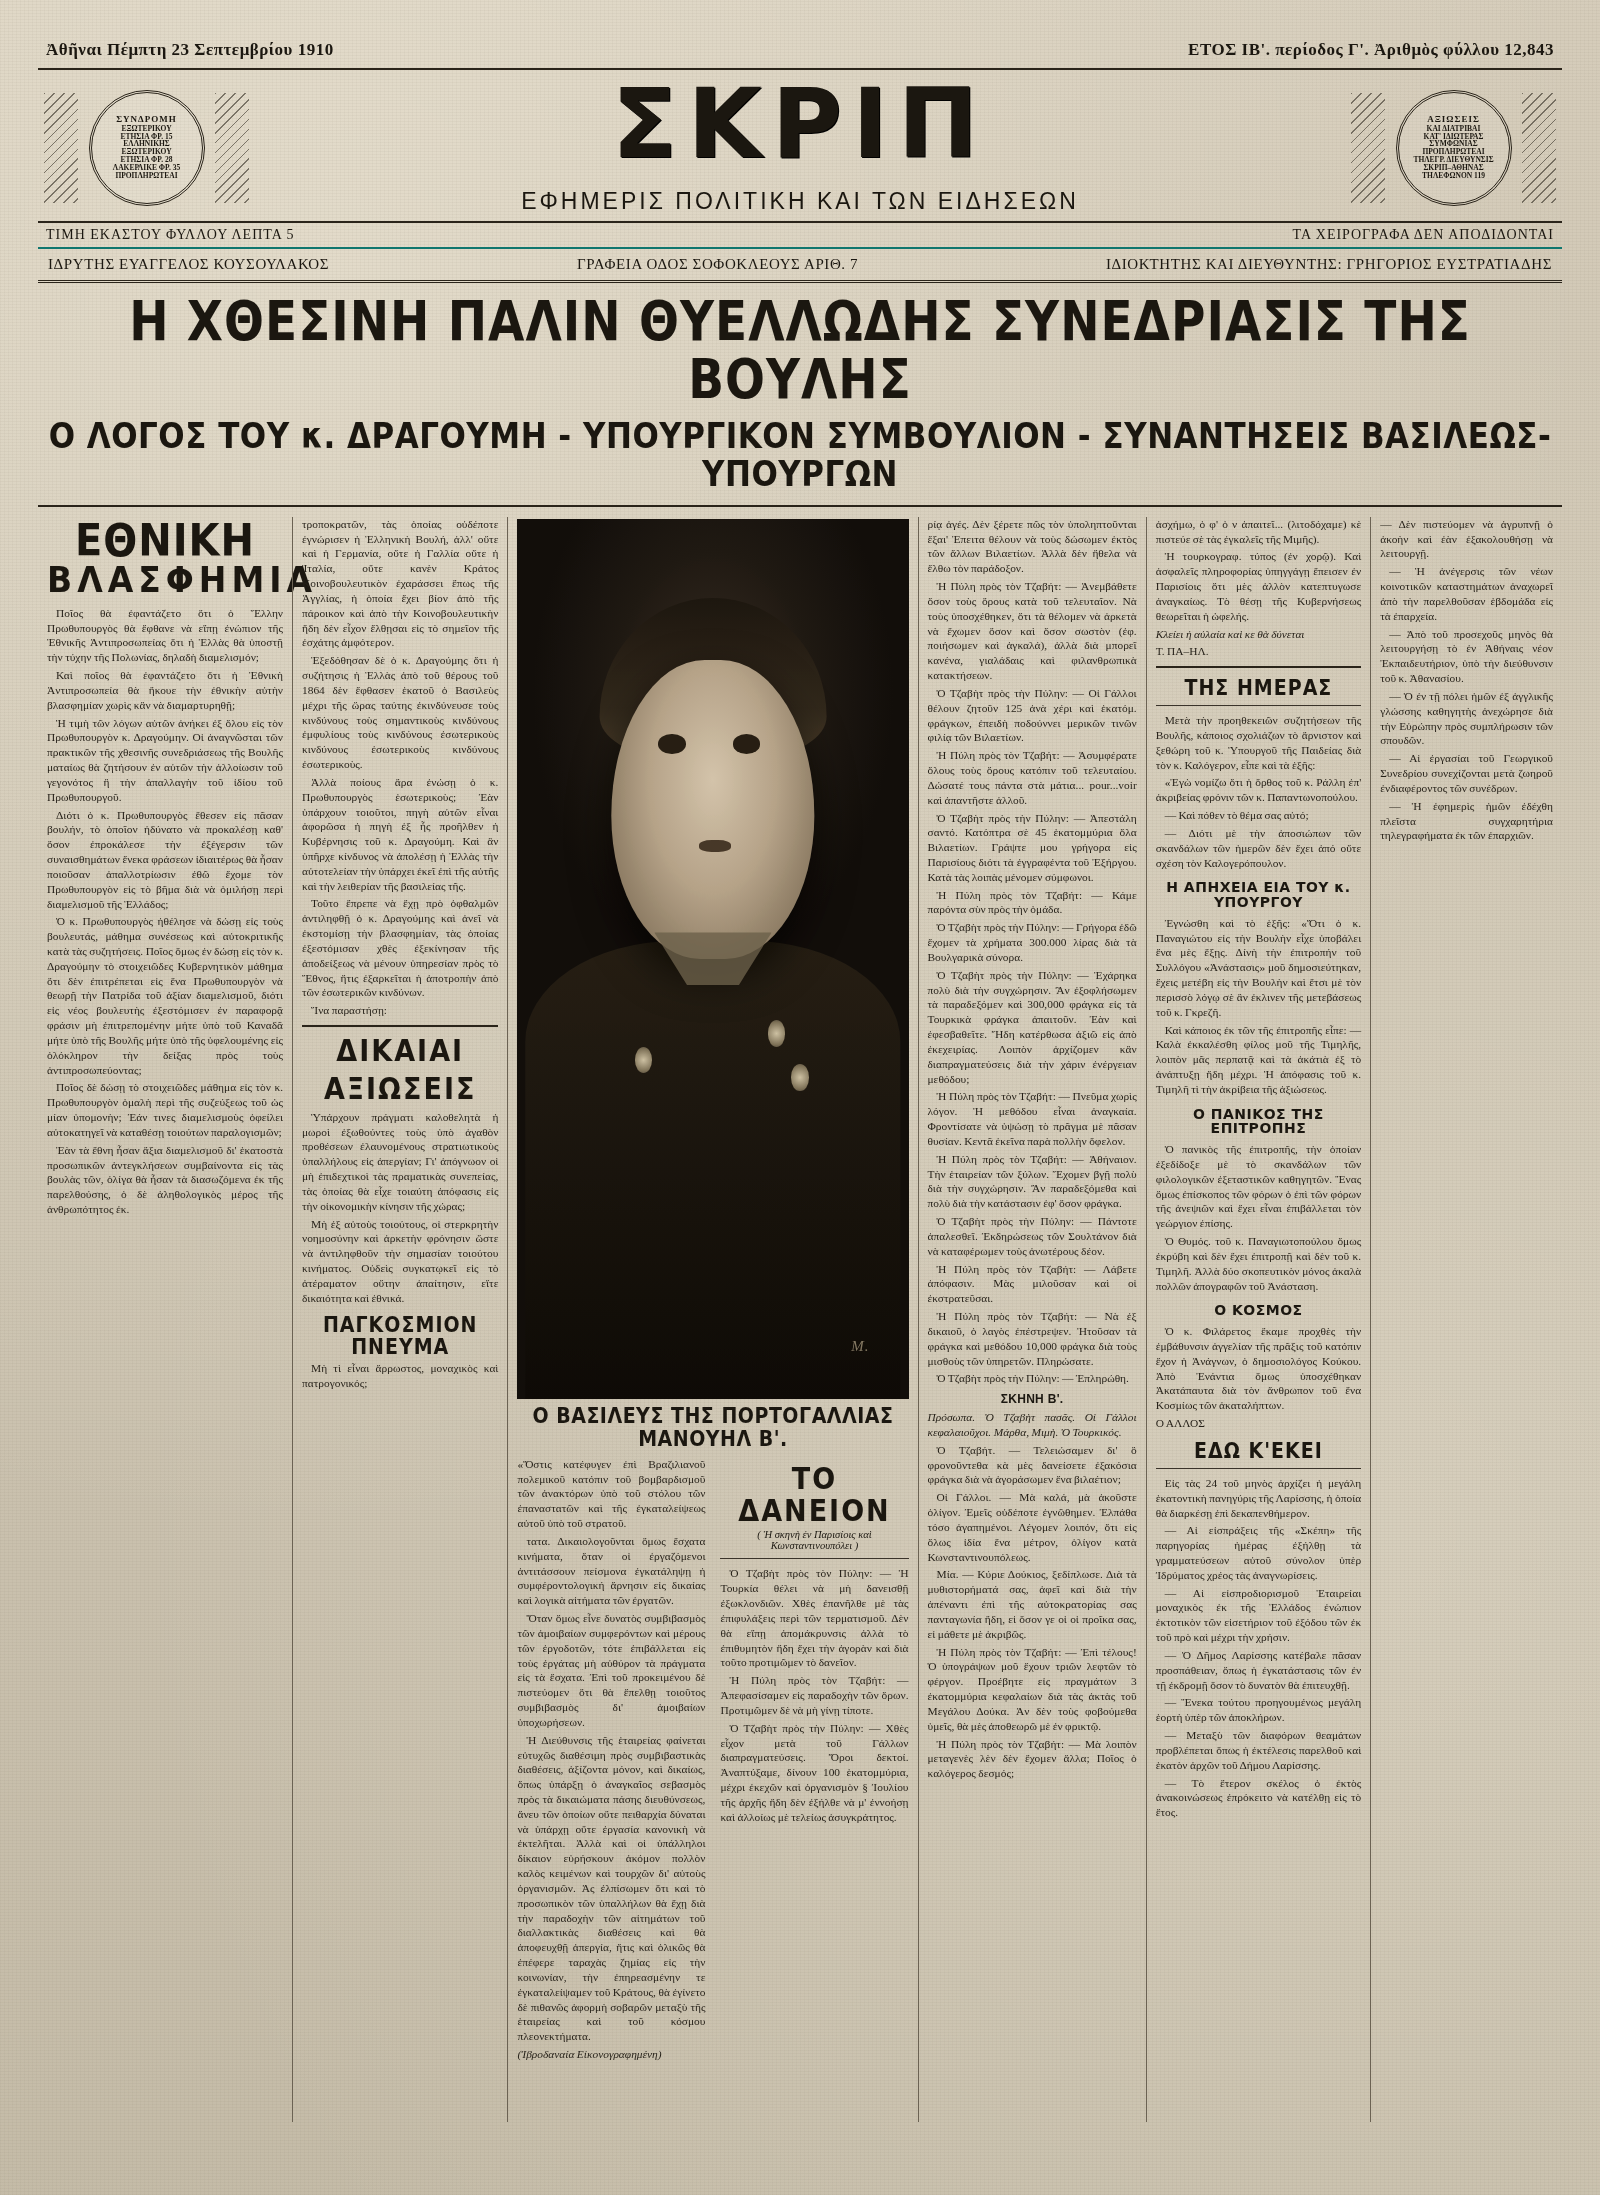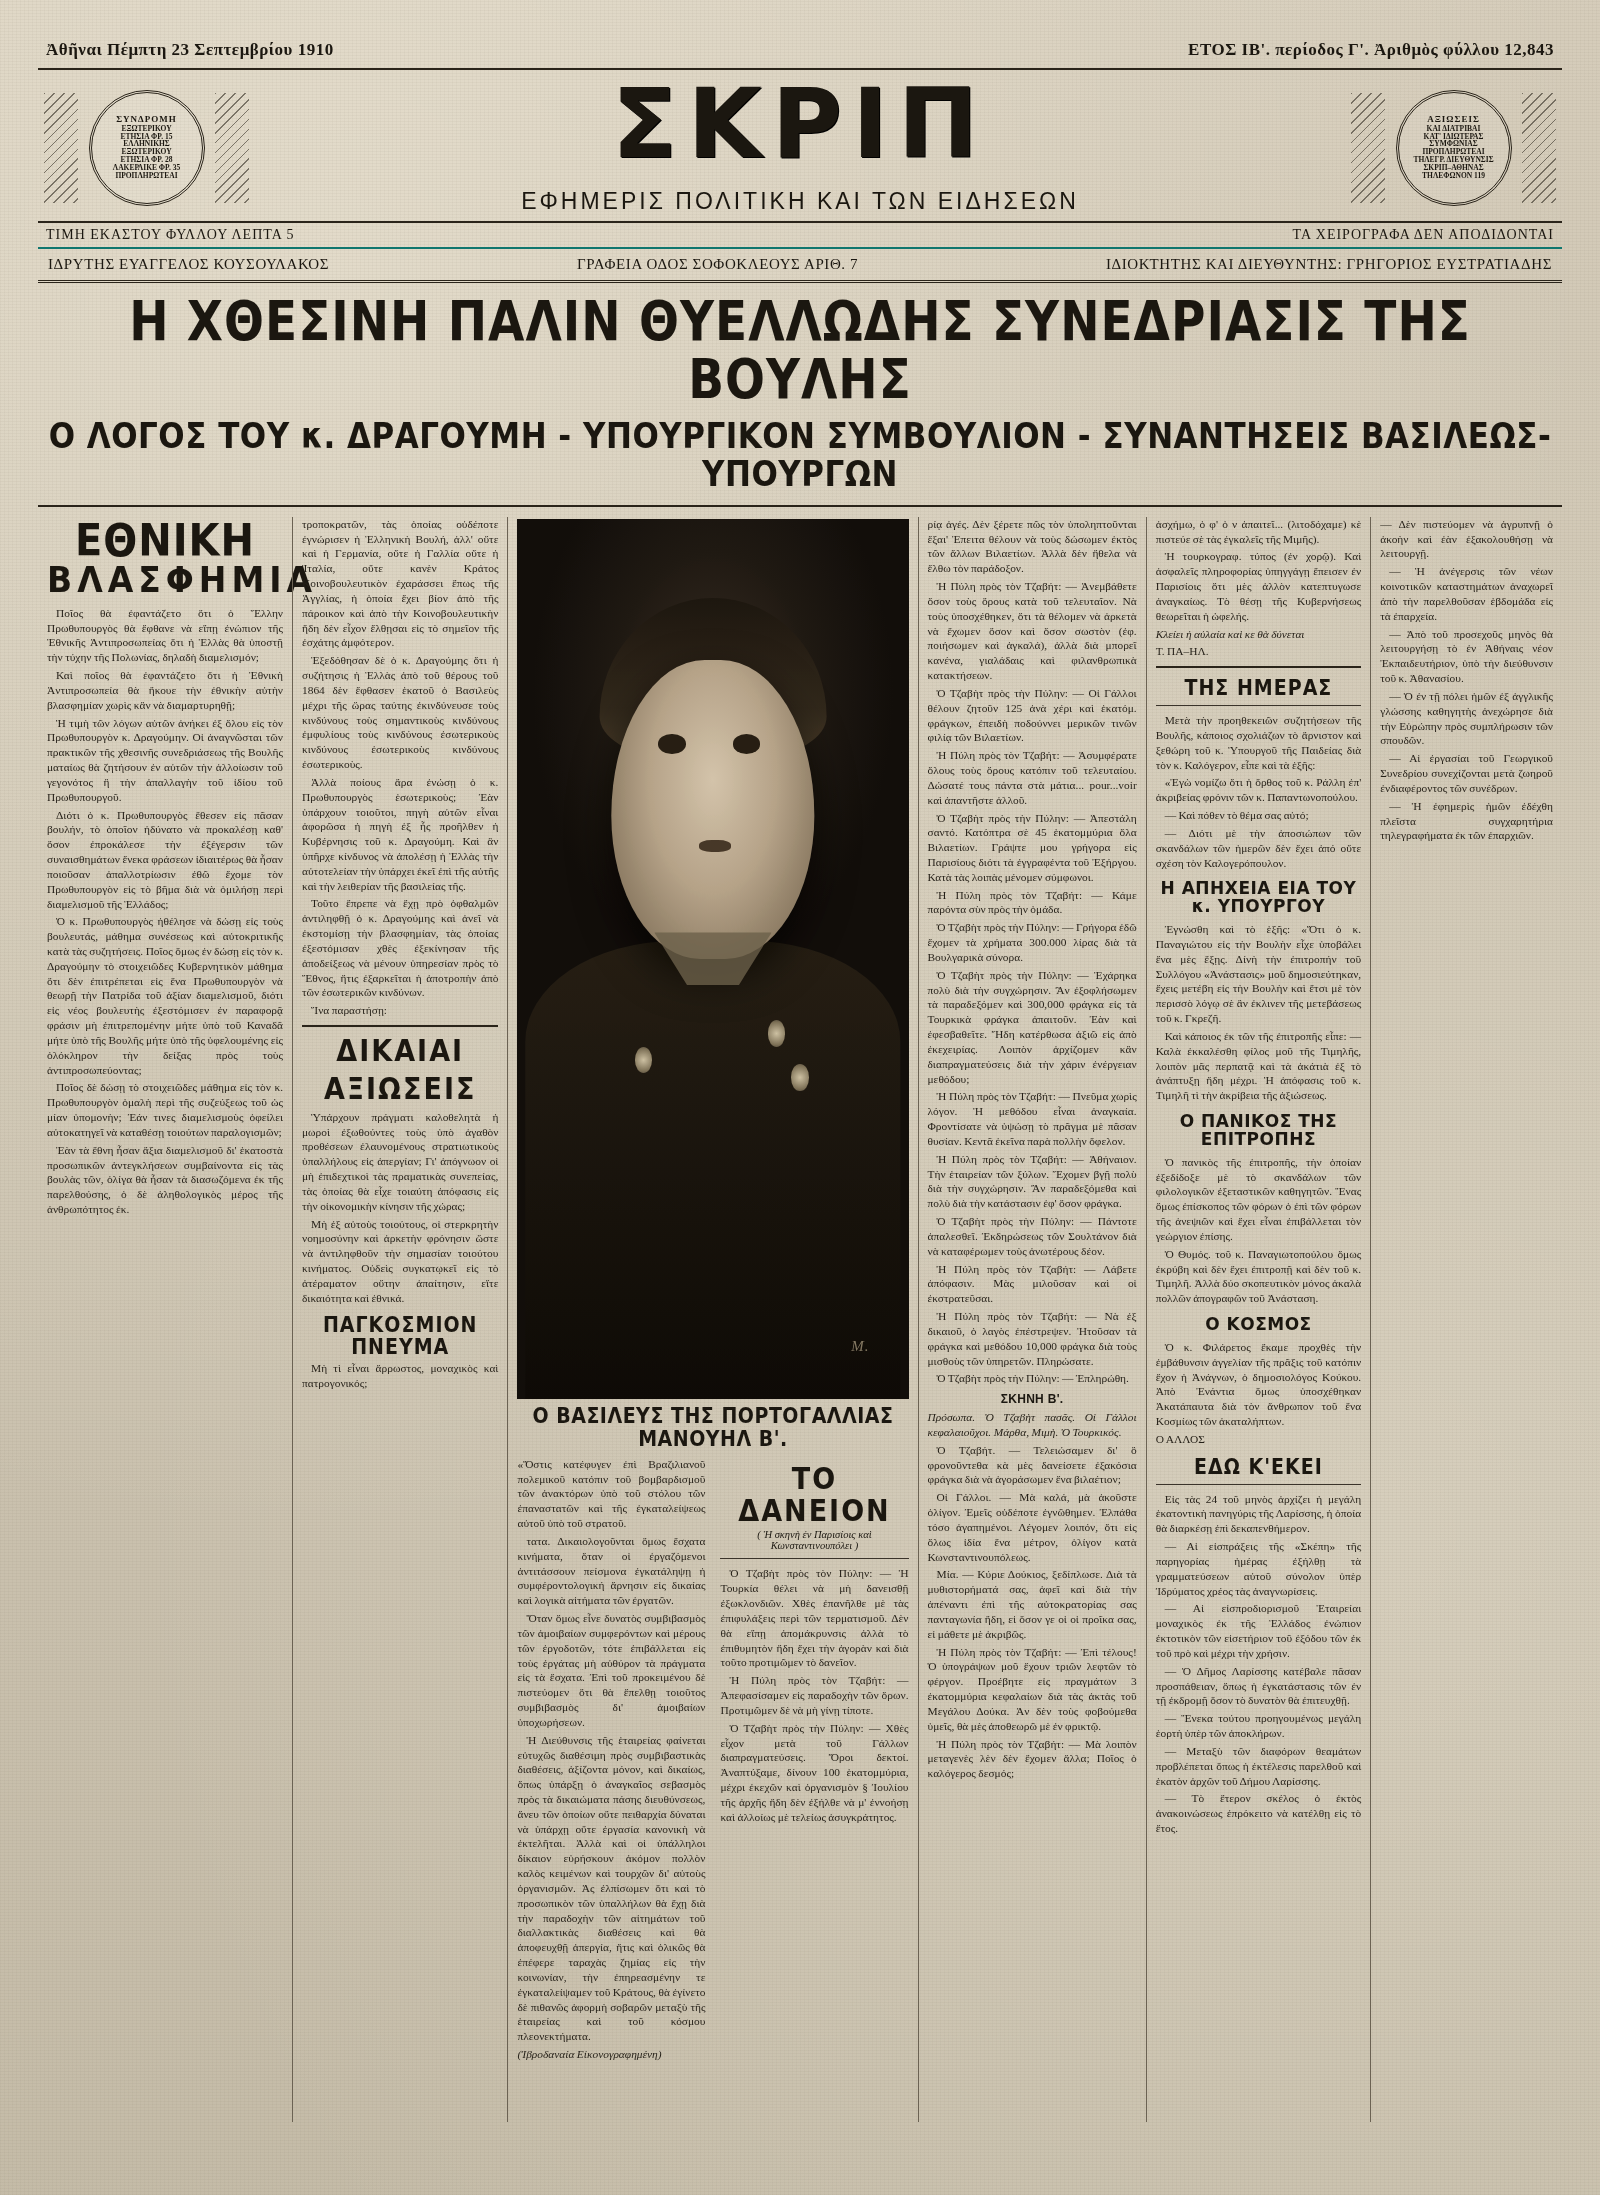--- a/index.html
+++ b/index.html
@@ -128,21 +128,21 @@
   .k-ethniki{font-size:40px;margin:4px 0 2px 0;transform:scaleY(1.1);}
   .k-vlas{font-size:33px;margin:0 0 10px 0;letter-spacing:5px;transform:scaleY(1.05);}
   .rule{border-top:1px solid #3a332a;margin:7px 0;}
   .rule.thick{border-top:2px solid #2a241a;}
   .secthead{
     font-family:"DejaVu Sans", sans-serif;font-weight:bold;
     text-align:center;font-size:27px;letter-spacing:2px;line-height:1.05;
     margin:10px 0 6px 0;transform:scaleY(1.12);
   }
   .secthead.sm{font-size:19px;letter-spacing:1px;}
-  .secthead.xs{font-size:17px;letter-spacing:.5px;transform:none;}
+  .secthead.xs{font-size:14px;letter-spacing:.5px;transform:none;}
   .subhead{
     font-family:"Liberation Sans", sans-serif;font-weight:bold;
     font-size:12px;text-align:center;margin:6px 0 4px 0;letter-spacing:.3px;
   }
   .ital{font-style:italic;}
 
   
   .photo-wrap{margin:2px 0 6px 0;}
   .photo{
     width:100%;height:880px;position:relative;overflow:hidden;

